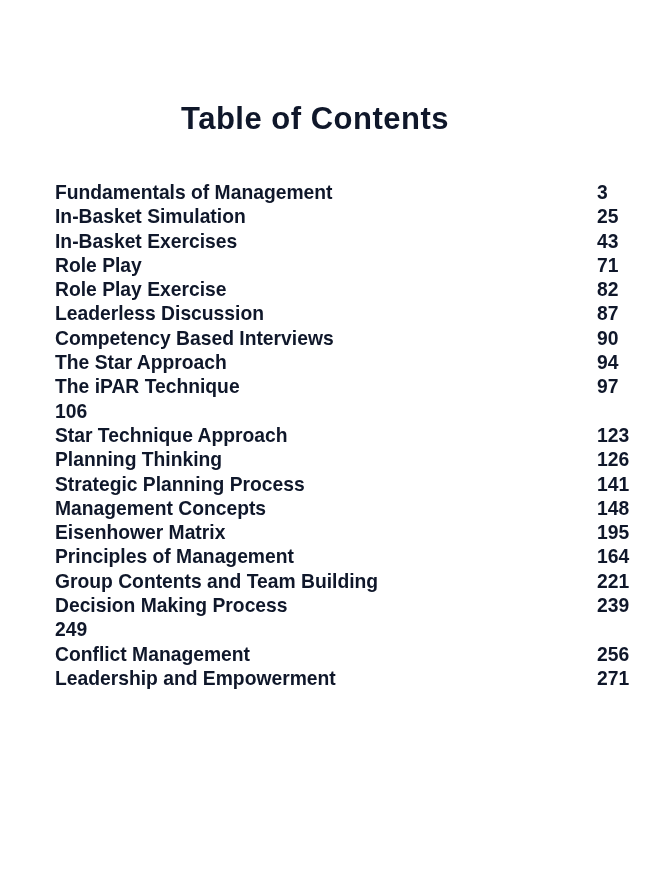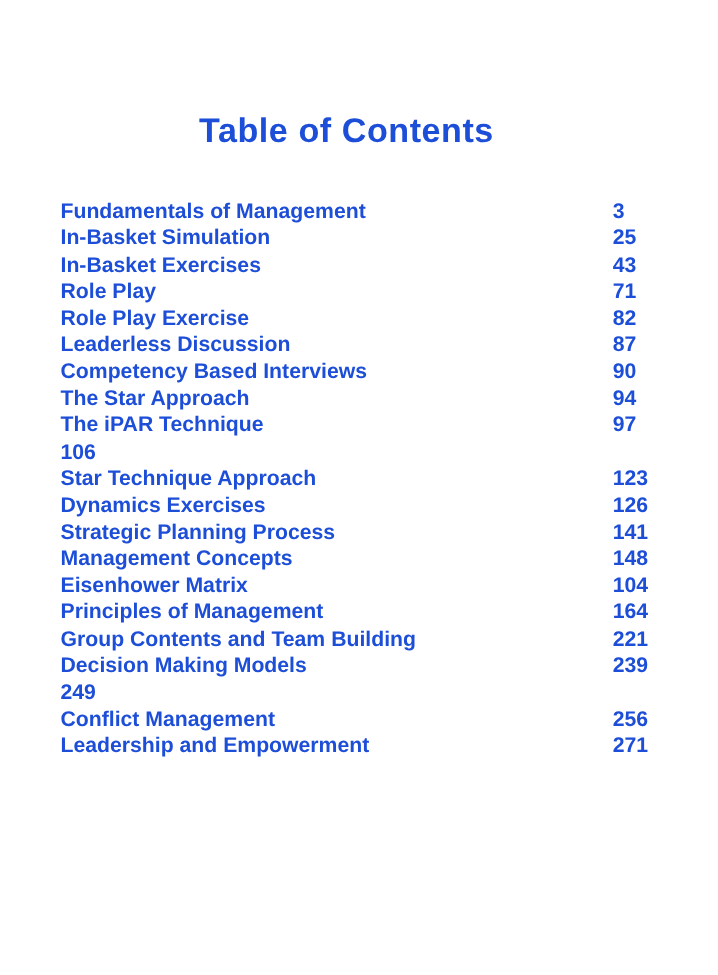--- a/index.html
+++ b/index.html
@@ -5,21 +5,21 @@
   html, body {
     margin: 0;
     padding: 0;
     background: #ffffff;
   }
   .page {
     position: relative;
     width: 653px;
     height: 886px;
     background: #ffffff;
-    color: #1d4ed8;
+    color: #0f172a;
     font-family: "Liberation Sans", sans-serif;
     font-weight: bold;
     overflow: hidden;
   }
   .title {
     margin: 0;
     padding-top: 100px;
     margin-left: 55px;
     width: 520px;
     text-align: center;
@@ -31,20 +31,21 @@
   .toc {
     margin-top: 43px;
     margin-left: 55px;
   }
   .toc-row {
     display: flex;
     align-items: baseline;
     font-size: 19.3px;
     line-height: 24.3px;
     white-space: nowrap;
+    gap: 40px;
   }
   .toc-label {
     width: 502px;
     flex: 0 0 502px;
   }
   .toc-page {
     text-align: left;
   }
 </style>
 </head>
@@ -103,51 +104,51 @@
       <div class="toc-row">
         <span class="toc-page">106</span>
       </div>
 
       <div class="toc-row">
         <span class="toc-label">Star Technique Approach</span>
         <span class="toc-page">123</span>
       </div>
 
       <div class="toc-row">
-        <span class="toc-label">Dynamics Exercises</span>
+        <span class="toc-label">Planning Thinking</span>
         <span class="toc-page">126</span>
       </div>
 
       <div class="toc-row">
         <span class="toc-label">Strategic Planning Process</span>
         <span class="toc-page">141</span>
       </div>
 
       <div class="toc-row">
         <span class="toc-label">Management Concepts</span>
         <span class="toc-page">148</span>
       </div>
 
       <div class="toc-row">
         <span class="toc-label">Eisenhower Matrix</span>
-        <span class="toc-page">104</span>
+        <span class="toc-page">195</span>
       </div>
 
       <div class="toc-row">
         <span class="toc-label">Principles of Management</span>
         <span class="toc-page">164</span>
       </div>
 
       <div class="toc-row">
         <span class="toc-label">Group Contents and Team Building</span>
         <span class="toc-page">221</span>
       </div>
 
       <div class="toc-row">
-        <span class="toc-label">Decision Making Models</span>
+        <span class="toc-label">Decision Making Process</span>
         <span class="toc-page">239</span>
       </div>
 
       <div class="toc-row">
         <span class="toc-page">249</span>
       </div>
 
       <div class="toc-row">
         <span class="toc-label">Conflict Management</span>
         <span class="toc-page">256</span>

